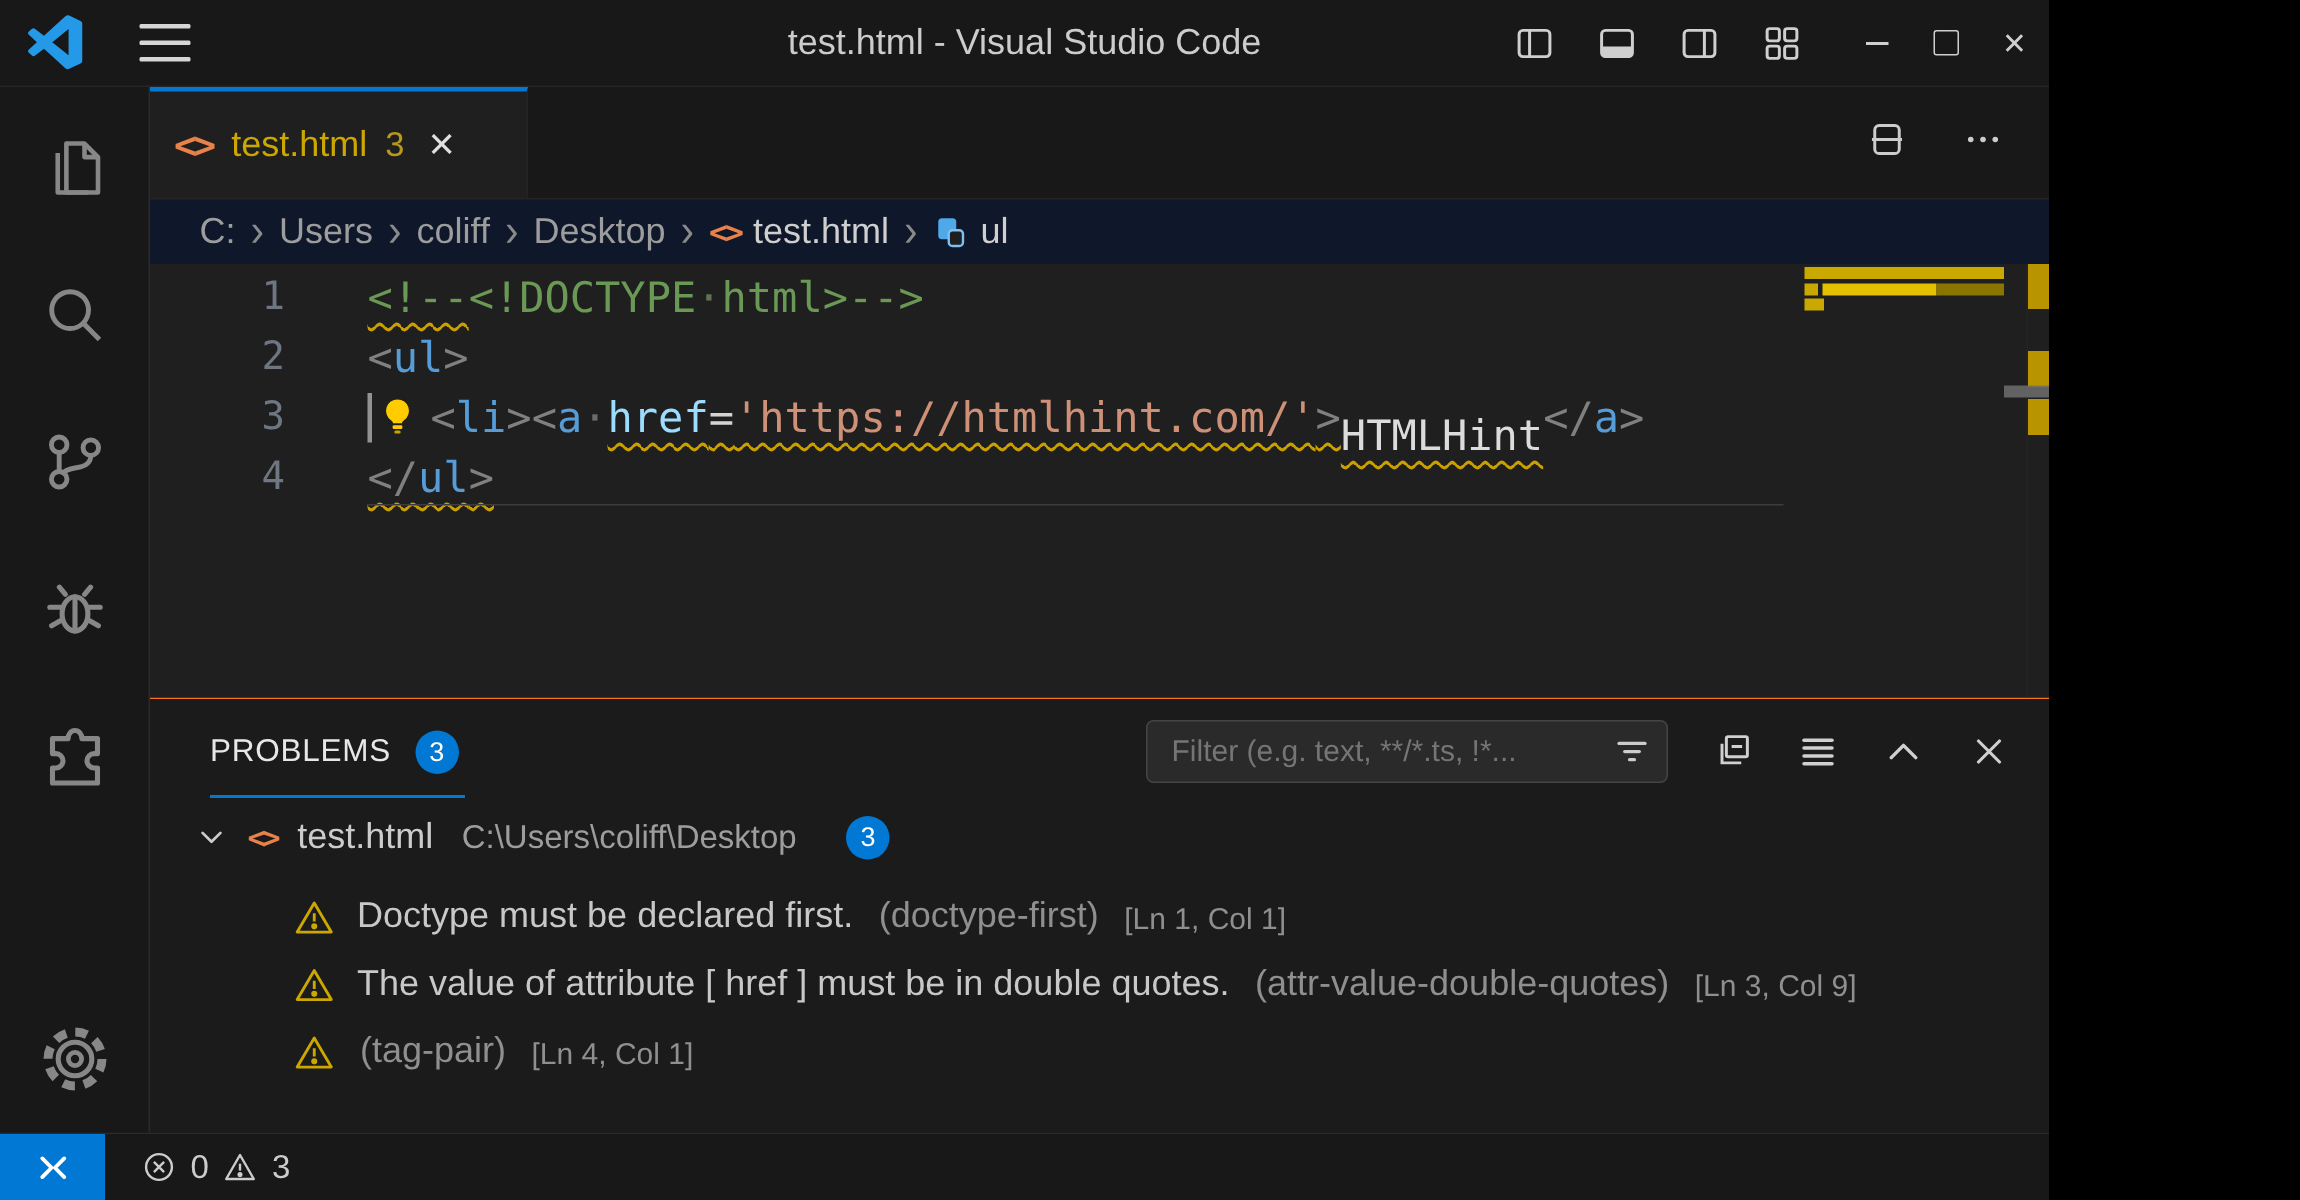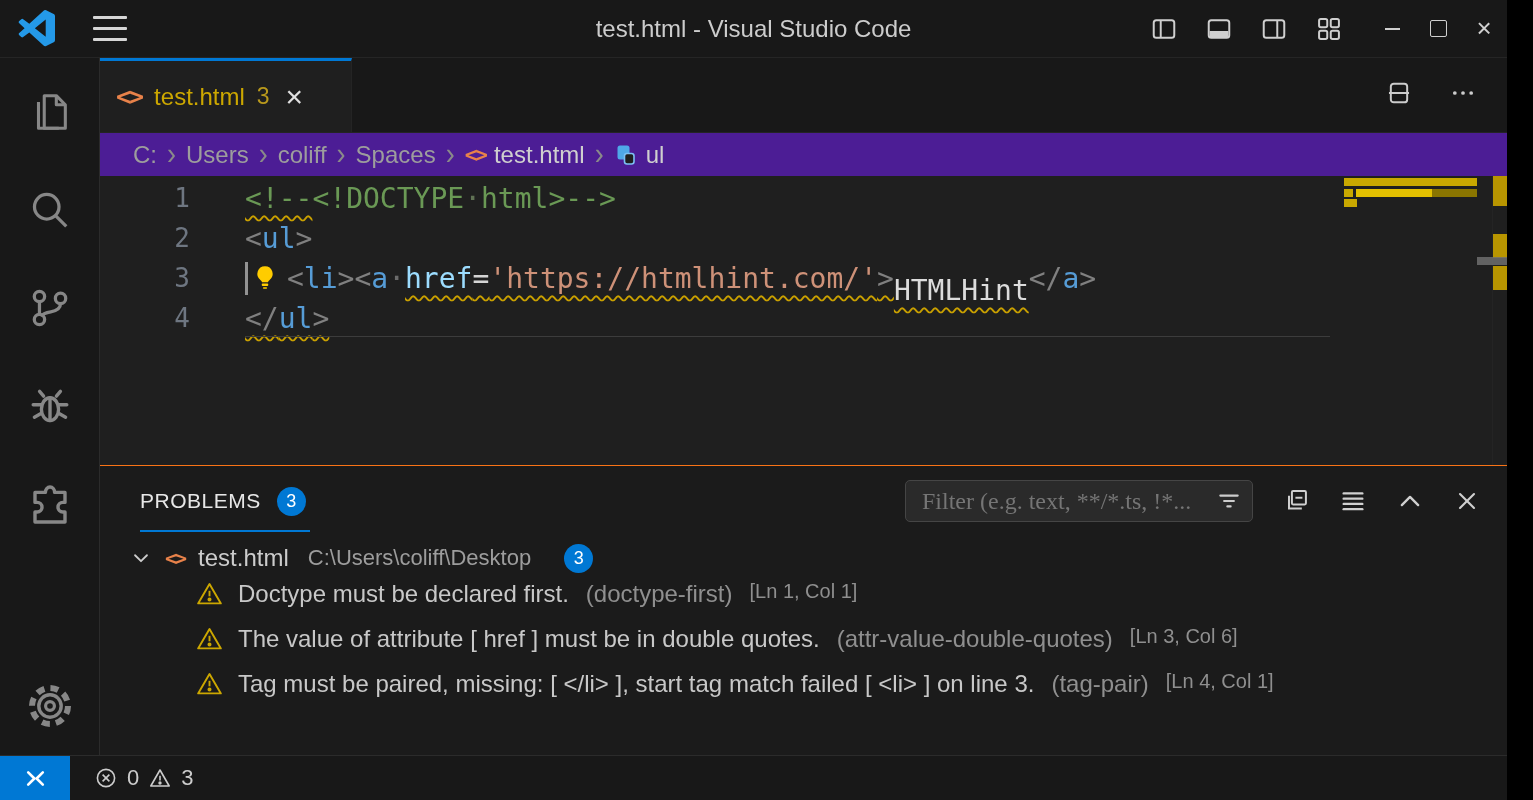--- a/index.html
+++ b/index.html
@@ -1,16 +1,16 @@
 <!DOCTYPE html>
 <html><head>
 <meta charset="utf-8">
 <style>
   html,body{margin:0;padding:0;background:#000;}
-  .window{position:relative;width:1507px;height:800px;background:#4c1d95;overflow:hidden;
+  .window{position:relative;width:1366px;height:800px;background:#0f172a;overflow:hidden;
     font-family:"Liberation Sans",sans-serif;color:#cccccc;-webkit-font-smoothing:antialiased;}
 
   
   .titlebar{height:58px;background:#181818;display:flex;align-items:center;position:relative;border-bottom:1px solid #252525;box-sizing:border-box;}
   .vscode-logo{margin-left:18px;flex:none;}
   .hamburger{margin-left:38px;width:34px;display:flex;flex-direction:column;gap:8px;cursor:pointer;}
   .hamburger i{height:3px;background:#d6d6d6;border-radius:1px;}
   .win-title{position:absolute;left:50%;transform:translateX(-50%);font-size:24px;color:#cccccc;white-space:nowrap;}
   .titlebar-right{position:absolute;right:0;top:0;height:100%;display:flex;align-items:center;}
   .layout-icons{display:flex;align-items:center;gap:27px;margin-right:26px;}
@@ -81,29 +81,29 @@
   
   .panel{height:290px;border-top:1px solid #f97316;background:#1b1b1b;box-sizing:border-box;display:flex;flex-direction:column;}
   .panel-header{height:70px;display:flex;align-items:center;padding:0 26px 0 40px;}
   .panel-tab{display:flex;align-items:center;gap:16px;border-bottom:2px solid #0078d4;padding:16px 4px 14px 0;cursor:pointer;}
   .panel-tab-label{font-size:21px;letter-spacing:.5px;color:#e7e7e7;}
   .badge{min-width:29px;height:29px;border-radius:50%;background:#0078d4;color:#fff;font-size:18px;
     display:flex;align-items:center;justify-content:center;box-sizing:border-box;padding:0 4px;}
   .filter-box{margin-left:auto;width:348px;height:42px;background:#2a2a2a;border:1px solid #454545;border-radius:5px;
     display:flex;align-items:center;padding:0 10px 0 14px;box-sizing:border-box;}
   .filter-box input{flex:1;min-width:0;background:transparent;border:none;outline:none;color:#9d9d9d;
-    font-size:24px;font-family:Liberation Serif, serif;}
+    font-size:20px;font-family:Liberation Sans, sans-serif;}
   .panel-icons{display:flex;align-items:center;gap:29px;margin-left:29px;}
   .panel-icons .pi{cursor:pointer;display:flex;align-items:center;justify-content:center;}
   .panel-body{flex:1;}
   .file-row{height:44px;display:flex;align-items:center;padding-left:30px;gap:13px;cursor:pointer;}
   .file-row .html-glyph{font-size:20px;}
   .file-name{font-size:24px;color:#cccccc;}
   .file-path{font-size:22px;color:#9d9d9d;margin-left:6px;margin-right:20px;}
-  .problem-row{height:45px;display:flex;align-items:flex-start;padding-left:96px;gap:15px;cursor:pointer;}
+  .problem-row{height:45px;display:flex;align-items:flex-end;padding-left:96px;gap:15px;cursor:pointer;}
   .p-msg{font-size:24px;color:#c8c8c8;}
   .p-rule{font-size:24px;color:#8f8f8f;margin-left:2px;}
   .p-loc{font-size:20px;color:#8f8f8f;margin-left:2px;}
 
   
   .statusbar{height:45px;background:#181818;border-top:1px solid #2b2b2b;box-sizing:border-box;
     display:flex;align-items:center;font-size:22px;color:#cccccc;}
   .remote{width:70px;height:100%;background:#0078d4;display:flex;align-items:center;justify-content:center;cursor:pointer;}
   .sb-problems{margin-left:24px;display:flex;align-items:center;gap:9px;cursor:pointer;}
   .sb-right{margin-left:auto;display:flex;align-items:center;padding-right:8px;}
@@ -230,21 +230,21 @@
         </div>
       </div>
 
       <div class="breadcrumbs">
         <span class="bc-item">C:</span>
         <span class="bc-sep">›</span>
         <span class="bc-item">Users</span>
         <span class="bc-sep">›</span>
         <span class="bc-item">coliff</span>
         <span class="bc-sep">›</span>
-        <span class="bc-item">Spaces</span>
+        <span class="bc-item">Desktop</span>
         <span class="bc-sep">›</span>
         <span class="bc-file">
           <span class="html-glyph">&lt;&gt;</span>
           <span>test.html</span>
         </span>
         <span class="bc-sep">›</span>
         <span class="bc-file">
           <svg width="24" height="24" viewBox="0 0 24 24">
               <rect x="3.5" y="2.5" width="12" height="14" rx="2.5" fill="#4fa8e8"></rect>
               <rect x="10.5" y="10.5" width="9.5" height="10.5" rx="2.5" fill="#1f1f1f" stroke="#7cc0f4" stroke-width="1.6"></rect>
@@ -365,30 +365,29 @@
   </div>
 
   <div class="problem-row">
     <svg width="27" height="27" viewBox="0 0 24 24" fill="none" stroke="#cca700" stroke-width="1.7" stroke-linejoin="round">
                   <path d="M12 3.6 1.9 20.8h20.2z"></path>
                   <path d="M12 9.6v4.9"></path>
                   <circle cx="12" cy="17.4" r=".95" fill="#cca700"></circle>
                 </svg>
     <span class="p-msg">The value of attribute [ href ] must be in double quotes.</span>
     <span class="p-rule">(attr-value-double-quotes)</span>
-    <span class="p-loc">[Ln 3, Col 6]</span>
+    <span class="p-loc">[Ln 3, Col 9]</span>
   </div>
 
   <div class="problem-row">
     <svg width="27" height="27" viewBox="0 0 24 24" fill="none" stroke="#cca700" stroke-width="1.7" stroke-linejoin="round">
                   <path d="M12 3.6 1.9 20.8h20.2z"></path>
                   <path d="M12 9.6v4.9"></path>
                   <circle cx="12" cy="17.4" r=".95" fill="#cca700"></circle>
                 </svg>
-    <span class="p-msg">Tag must be paired, missing: [ &lt;/li&gt; ], start tag match failed [ &lt;li&gt; ] on line 3.</span>
     <span class="p-rule">(tag-pair)</span>
     <span class="p-loc">[Ln 4, Col 1]</span>
   </div>
 </div>
         </div>
       </div>
     </div>
   </div>
 
   <div class="statusbar">

